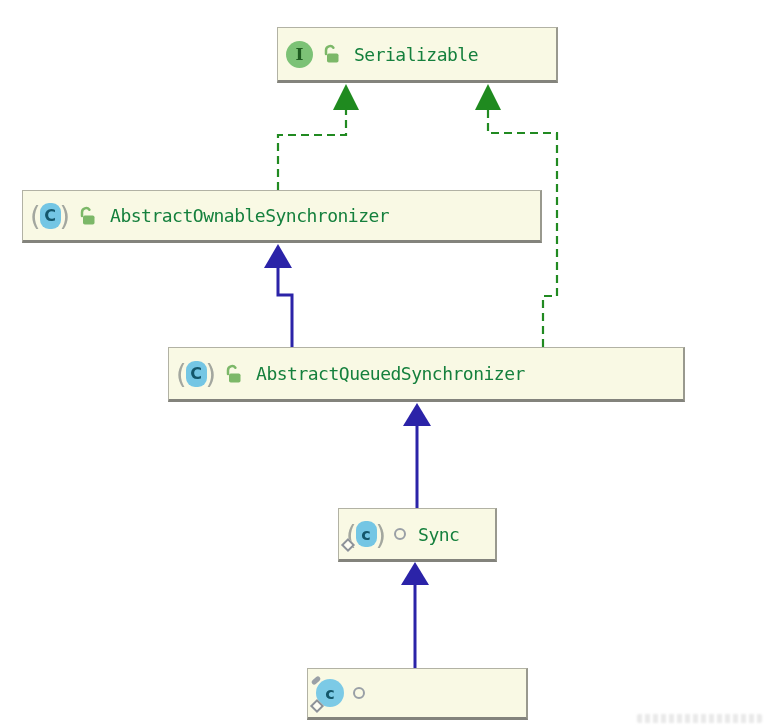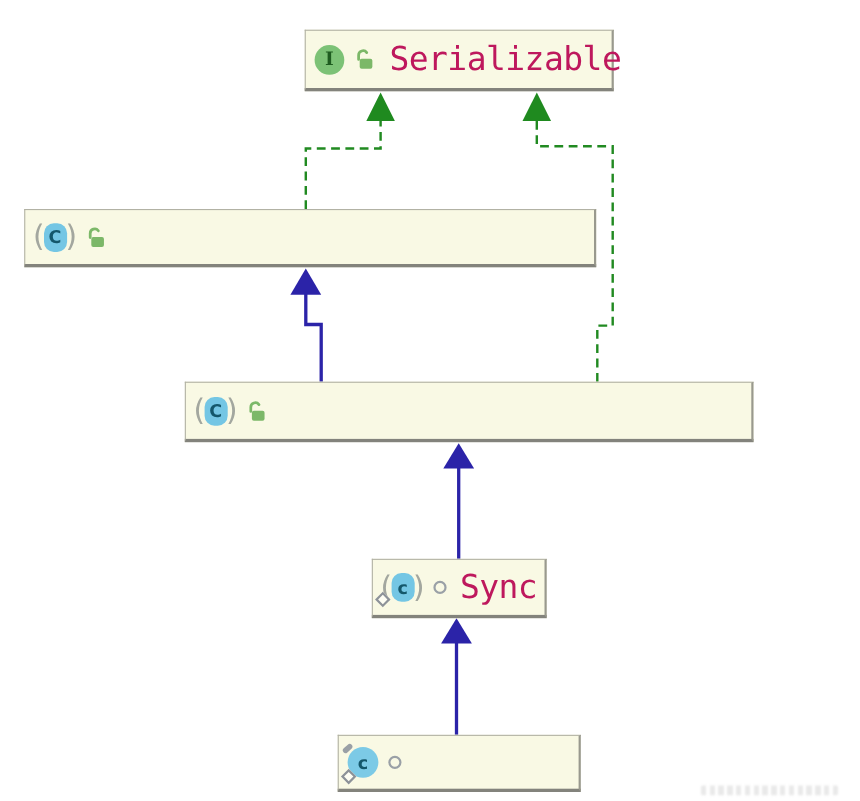--- a/index.html
+++ b/index.html
@@ -8,21 +8,21 @@
     font-family:"DejaVu Sans Mono", monospace; overflow:hidden;
   }
   svg.edges { position:absolute; left:0; top:0; z-index:0; }
 
   .node {
     position:absolute; z-index:1; display:flex; align-items:center;
     background:#f9f9e4; box-sizing:border-box; padding:0 8px;
     border:1px solid #b2b2a4; border-right:2px solid #99998e; border-bottom:3px solid #83837c;
   }
   .node-label {
-    font-size:30px; color:#be185d; margin-left:12px; white-space:nowrap;
+    font-size:18px; color:#15803d; margin-left:12px; white-space:nowrap;
     letter-spacing:-0.5px;
   }
 
   #node-serializable { left:277px; top:27px;  width:281px; height:56px; }
   #node-aos          { left:22px;  top:190px; width:520px; height:53px; }
   #node-aqs          { left:168px; top:347px; width:517px; height:55px; }
   #node-sync         { left:338px; top:508px; width:159px; height:54px; }
   #node-fairsync     { left:307px; top:668px; width:221px; height:52px; }
 
   
@@ -118,32 +118,34 @@
   <div class="node" id="node-aos">
     <span class="cls-group">
       <span class="paren">(</span>
       <span class="cls-badge">C</span>
       <span class="paren">)</span>
     </span>
     <svg class="lock" width="22" height="22" viewBox="0 0 22 22">
       <path d="M6 11 V7.2 A4.1 4.1 0 0 1 13.4 4.8" fill="none" stroke="#7cb868" stroke-width="2.5" stroke-linecap="round"></path>
       <rect x="7" y="10.5" width="11.5" height="9" rx="1.8" fill="#7cb868"></rect>
     </svg>
+    <span class="node-label">AbstractOwnableSynchronizer</span>
   </div>
 
   <div class="node" id="node-aqs">
     <span class="cls-group">
       <span class="paren">(</span>
       <span class="cls-badge">C</span>
       <span class="paren">)</span>
     </span>
     <svg class="lock" width="22" height="22" viewBox="0 0 22 22">
       <path d="M6 11 V7.2 A4.1 4.1 0 0 1 13.4 4.8" fill="none" stroke="#7cb868" stroke-width="2.5" stroke-linecap="round"></path>
       <rect x="7" y="10.5" width="11.5" height="9" rx="1.8" fill="#7cb868"></rect>
     </svg>
+    <span class="node-label">AbstractQueuedSynchronizer</span>
   </div>
 
   <div class="node" id="node-sync">
     <span class="cls-group">
       <span class="paren">(</span>
       <span class="cls-badge">c</span>
       <span class="paren">)</span>
       <span class="static-diamond"></span>
     </span>
     <span class="vis-ring"></span>

